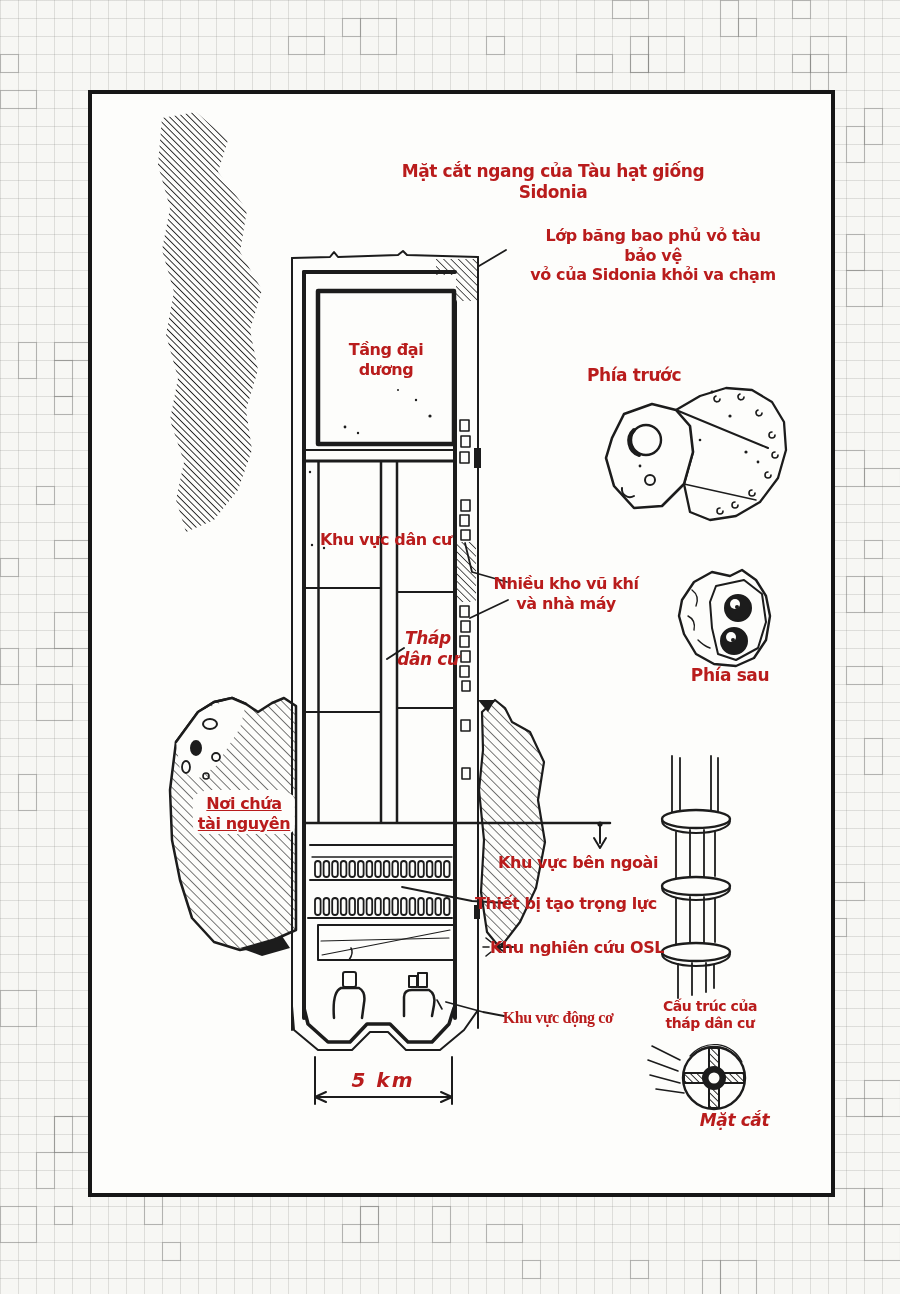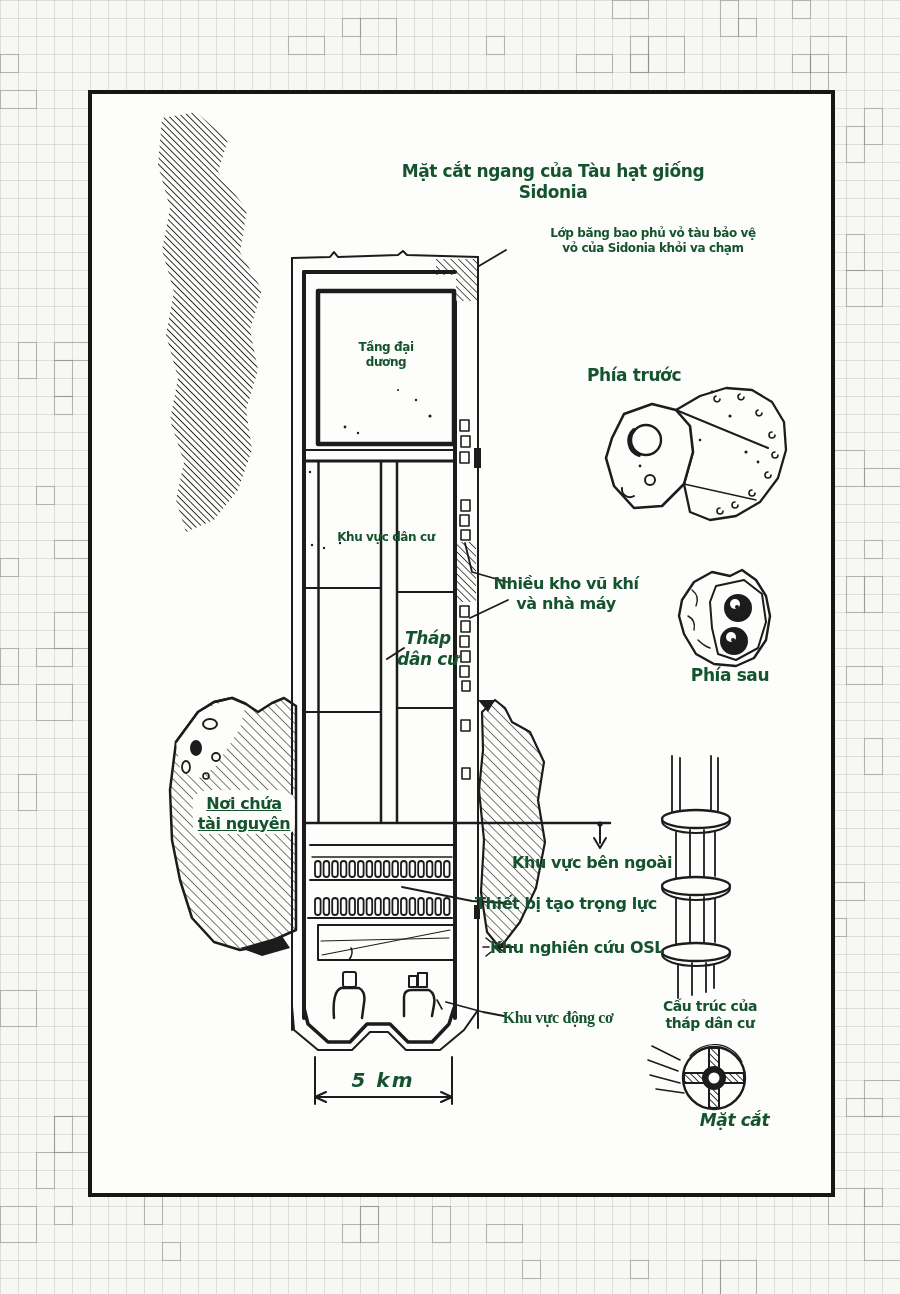--- a/index.html
+++ b/index.html
@@ -12,26 +12,26 @@
     background-size:18px 18px;
     font-family:"DejaVu Sans", sans-serif;
   }
   #bg-squares{position:absolute;left:0;top:0;z-index:0;}
   #panel{
     position:absolute;left:88px;top:90px;width:739px;height:1099px;
     background:#fdfdfb;border:4px solid #161616;z-index:1;
   }
   #art{position:absolute;left:0;top:0;z-index:2;pointer-events:none;}
   .lbl{
-    position:absolute;z-index:3;color:#14532d;font-weight:bold;
+    position:absolute;z-index:3;color:#b91c1c;font-weight:bold;
     text-align:center;transform:translateX(-50%);
     white-space:pre-line;line-height:1.22;letter-spacing:-0.4px;
   }
   .sz17{font-size:17px;}
-  .sz16{font-size:12px;}
+  .sz16{font-size:16px;}
   .sz15{font-size:17px;font-style:italic;}
   .sz14{font-size:14px;}
   .sz13{font-size:16px;}
   .scale-txt{font-size:20px;font-weight:bold;letter-spacing:2px;font-style:italic;}
   .whitebg{background:#fdfdfb;padding:1px 5px;border-radius:8px;}
 </style>
 </head>
 <body>
 
 <svg id="bg-squares" width="900" height="1294" viewBox="0 0 900 1294">
@@ -378,20 +378,20 @@
 dương</div>
 <div class="lbl sz16" style="left:386px;top:530px;">Khu vực dân cư</div>
 <div class="lbl sz15" style="left:428px;top:628px;">Tháp
 dân cư</div>
 <div class="lbl sz13" style="left:566px;top:574px;">Nhiều kho vũ khí
 và nhà máy</div>
 <div class="lbl sz17" style="left:634px;top:365px;">Phía trước</div>
 <div class="lbl sz17" style="left:730px;top:665px;">Phía sau</div>
 <div class="lbl sz13 whitebg" style="left:244px;top:793px;text-decoration:underline;">Nơi chứa
 tài nguyên</div>
-<div class="lbl sz13" style="left:592px;top:853px;">Khu vực bên ngoài</div>
+<div class="lbl sz13" style="left:578px;top:853px;">Khu vực bên ngoài</div>
 <div class="lbl sz13" style="left:566px;top:894px;">Thiết bị tạo trọng lực</div>
 <div class="lbl sz13" style="left:577px;top:938px;">Khu nghiên cứu OSL</div>
 <div class="lbl sz13" style="left:558px;top:1008px;font-family:Liberation Serif, serif;">Khu vực động cơ</div>
 <div class="lbl sz14" style="left:710px;top:998px;">Cấu trúc của
 tháp dân cư</div>
 <div class="lbl sz15" style="left:718px;top:1110px;padding-left:33px;">Mặt cắt</div>
 <div class="lbl scale-txt" style="left:383px;top:1068px;">5 km</div>
 
 </body></html>

